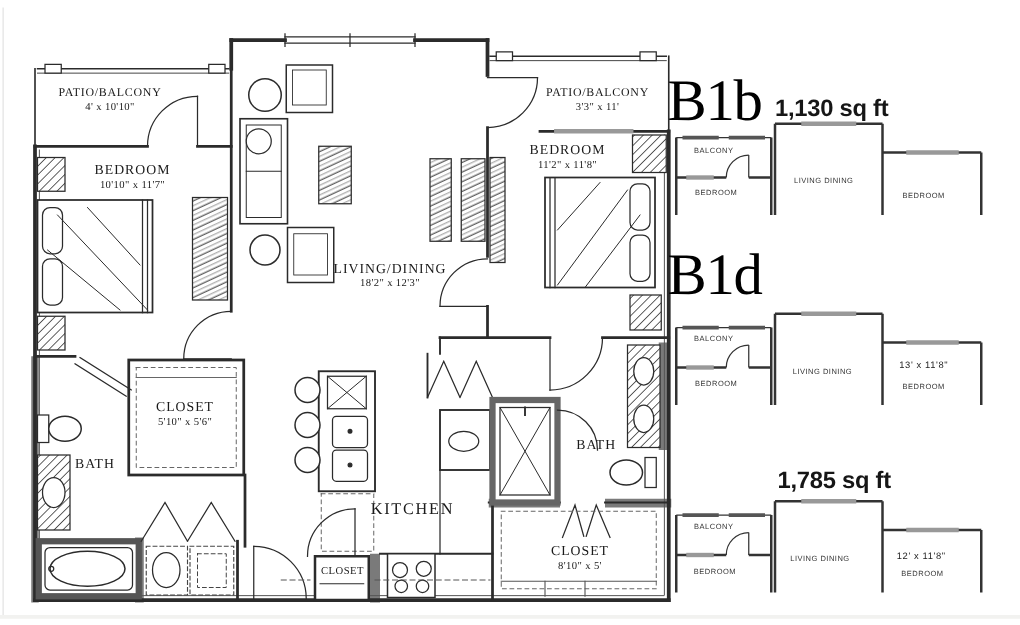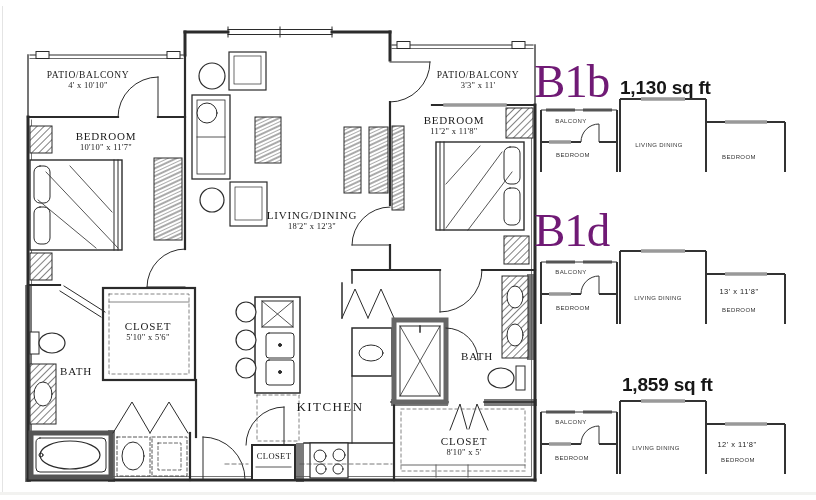--- a/index.html
+++ b/index.html
@@ -9,21 +9,21 @@
   .edge-artifact{position:absolute;left:2px;top:6px;width:1px;height:488px;background:#e4e4e4;}
   .smudge{position:absolute;left:0px;top:492px;width:816px;height:3px;background:#f2f2f0;}
   .lbl{position:absolute;transform:translateX(-50%);text-align:center;white-space:nowrap;
        font-family:"Liberation Serif",serif;color:#1a1a1a;line-height:1.15;}
   .rname{font-size:11px;letter-spacing:.8px;}
   .rdims{font-size:8.5px;letter-spacing:.3px;}
   .lbl.patio .rname{font-size:9.5px;letter-spacing:.6px;}
   .lbl.big .rname{font-size:13px;letter-spacing:1.4px;}
   .lbl.tiny .rname{font-size:8.5px;letter-spacing:.4px;}
   .vcode{position:absolute;font-family:"Liberation Serif",serif;font-size:47px;line-height:1;
-         color:#701a75;letter-spacing:-1px;}
+         color:#000000;letter-spacing:-1px;}
   .varea{position:absolute;font-weight:bold;font-size:19px;line-height:1;color:#161616;
          letter-spacing:-.2px;}
   .mlbl{position:absolute;transform:translateX(-50%);font-size:6px;color:#333;
         letter-spacing:.4px;white-space:nowrap;line-height:1;}
   .mlbl.mdims{font-size:7.5px;color:#222;letter-spacing:.5px;}
 </style>
 </head>
 <body>
 
 <div class="canvas">
@@ -291,26 +291,26 @@
     <div class="rdims">8'10" x 5'</div>
   </div>
 
   <div class="vcode" style="left:534px;top:58px">B1b</div>
   <div class="varea" style="left:620px;top:78px">1,130 sq ft</div>
   <div class="mlbl" style="left:571px;top:118px">BALCONY</div>
   <div class="mlbl" style="left:573px;top:152px">BEDROOM</div>
   <div class="mlbl" style="left:659px;top:142px">LIVING DINING</div>
   <div class="mlbl" style="left:739px;top:154px">BEDROOM</div>
 
-  <div class="vcode" style="left:534px;top:207px">B1d</div>
+  <div class="vcode" style="left:534px;top:197px">B1d</div>
   <div class="mlbl" style="left:571px;top:269px">BALCONY</div>
   <div class="mlbl" style="left:573px;top:305px">BEDROOM</div>
   <div class="mlbl" style="left:658px;top:295px">LIVING DINING</div>
   <div class="mlbl mdims" style="left:739px;top:288px">13' x 11'8"</div>
   <div class="mlbl" style="left:739px;top:307px">BEDROOM</div>
 
-  <div class="varea" style="left:622px;top:375px">1,859 sq ft</div>
+  <div class="varea" style="left:622px;top:375px">1,785 sq ft</div>
   <div class="mlbl" style="left:571px;top:419px">BALCONY</div>
   <div class="mlbl" style="left:572px;top:455px">BEDROOM</div>
   <div class="mlbl" style="left:656px;top:445px">LIVING DINING</div>
   <div class="mlbl mdims" style="left:737px;top:441px">12' x 11'8"</div>
   <div class="mlbl" style="left:738px;top:457px">BEDROOM</div>
 </div>
 
 </body></html>

